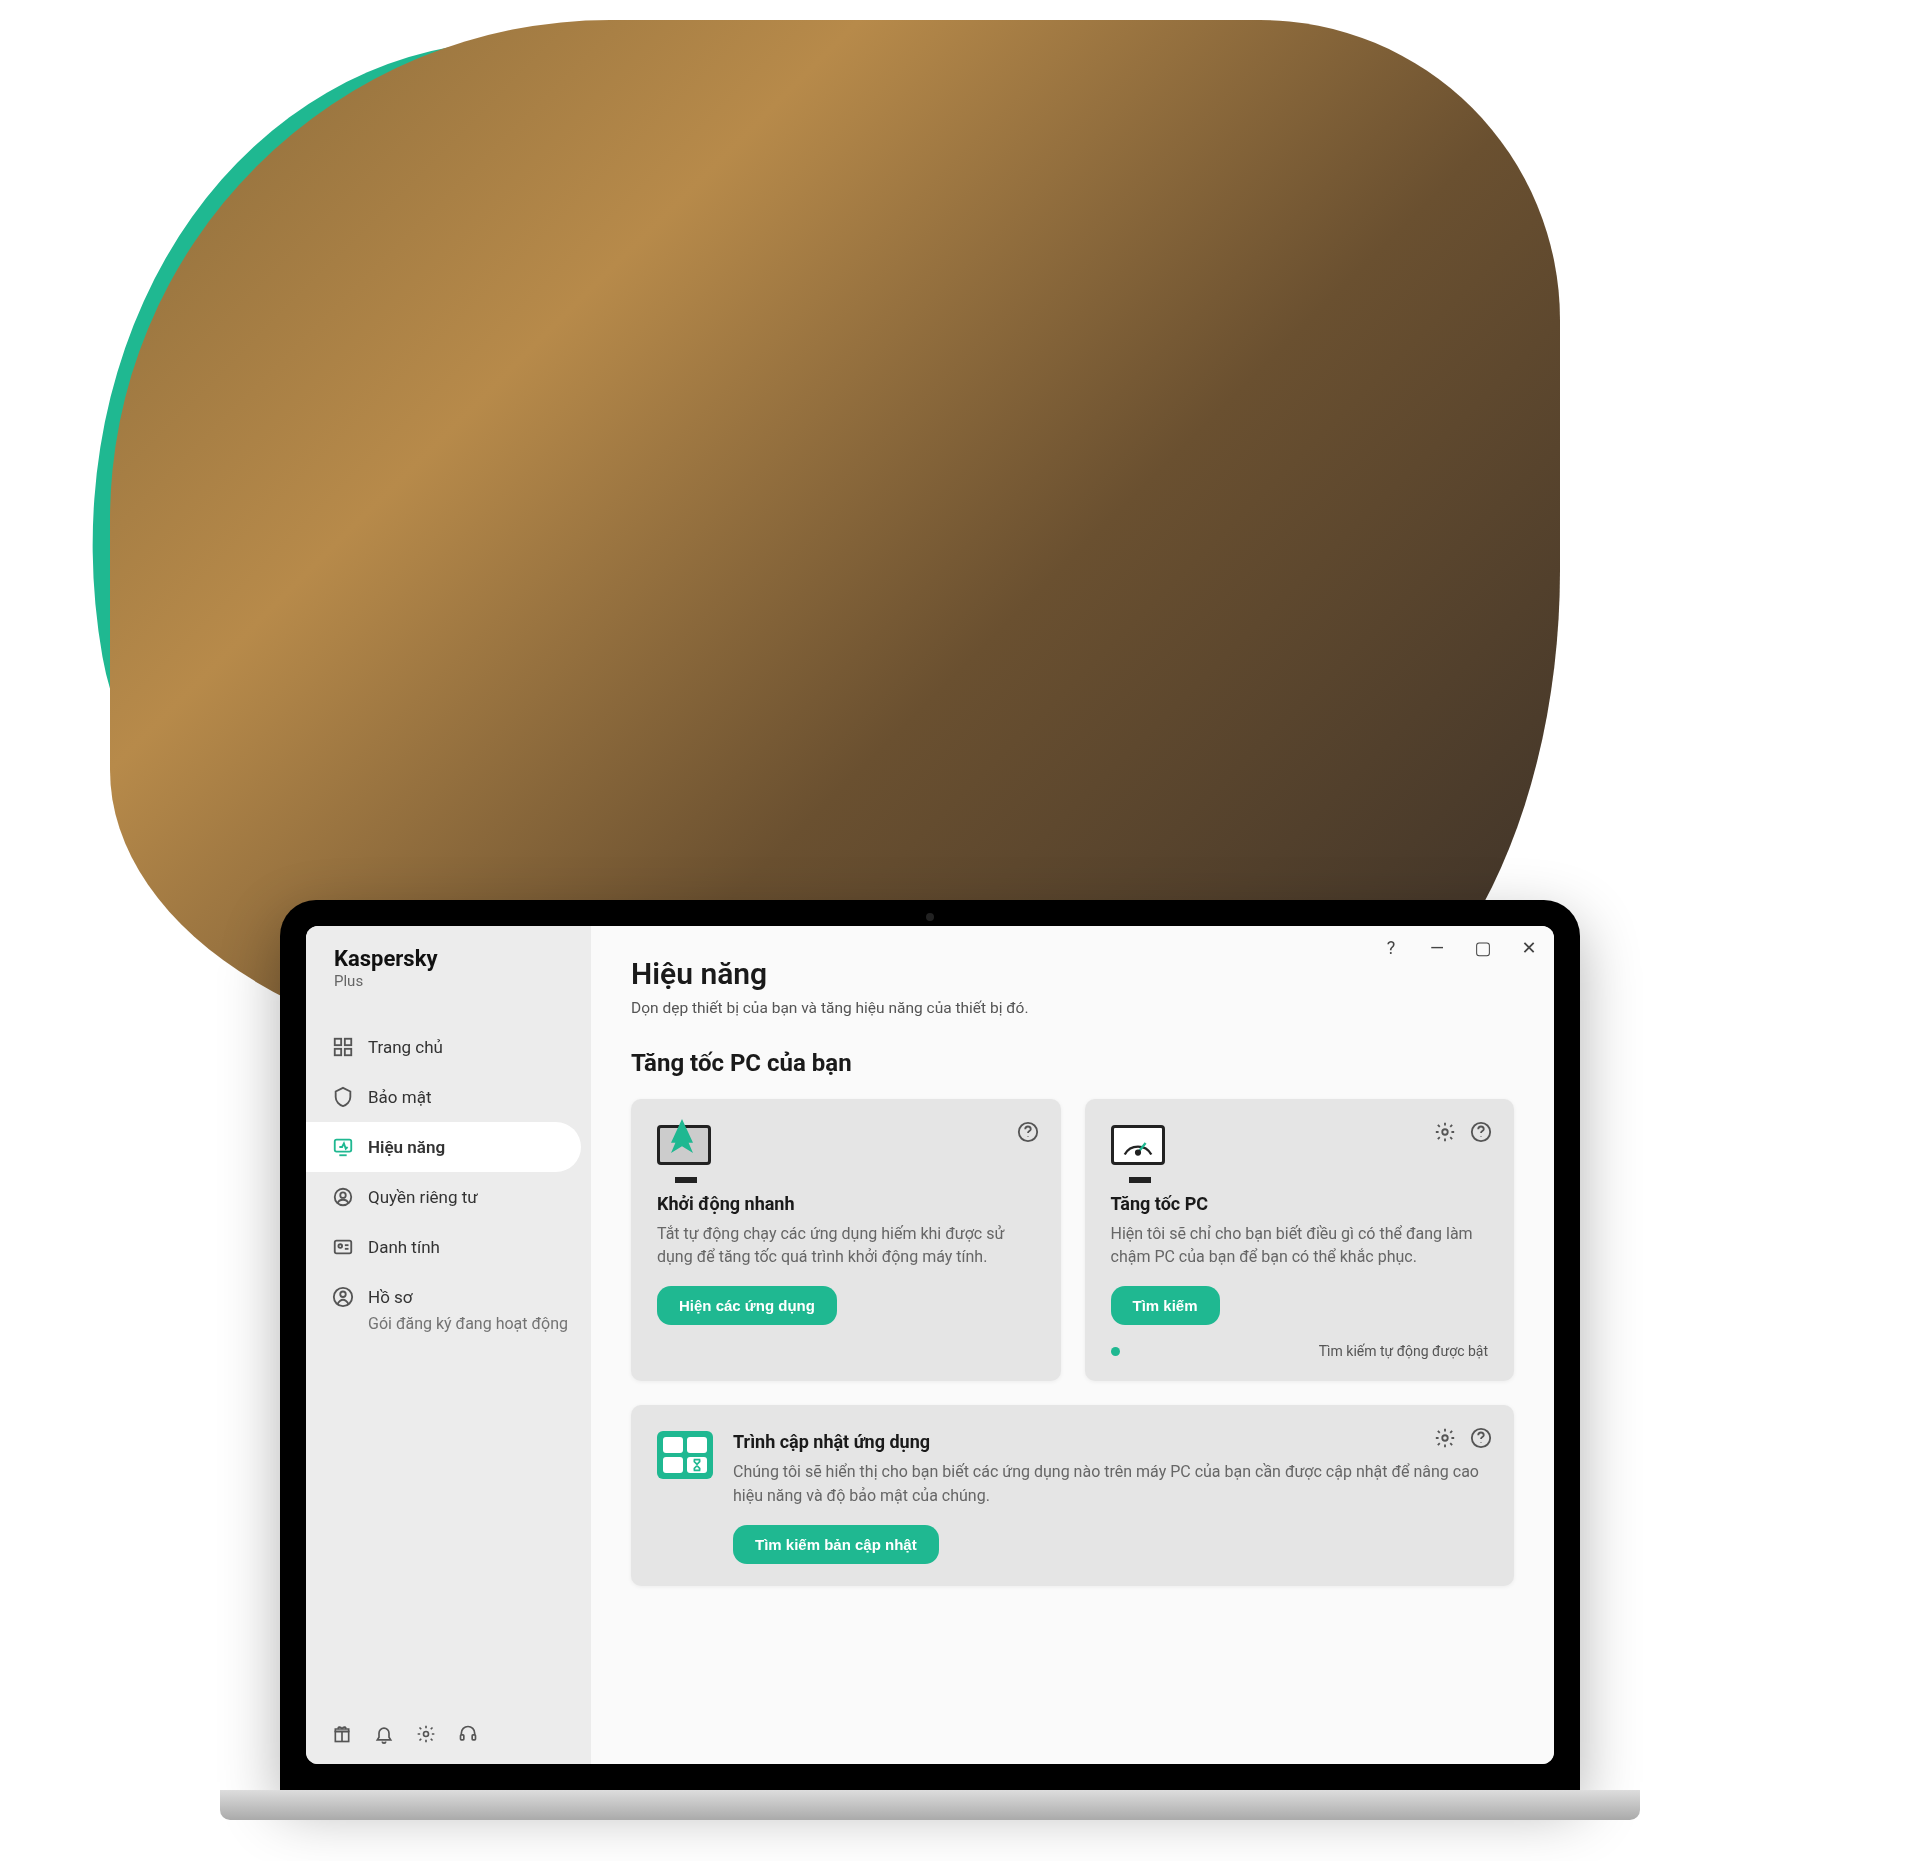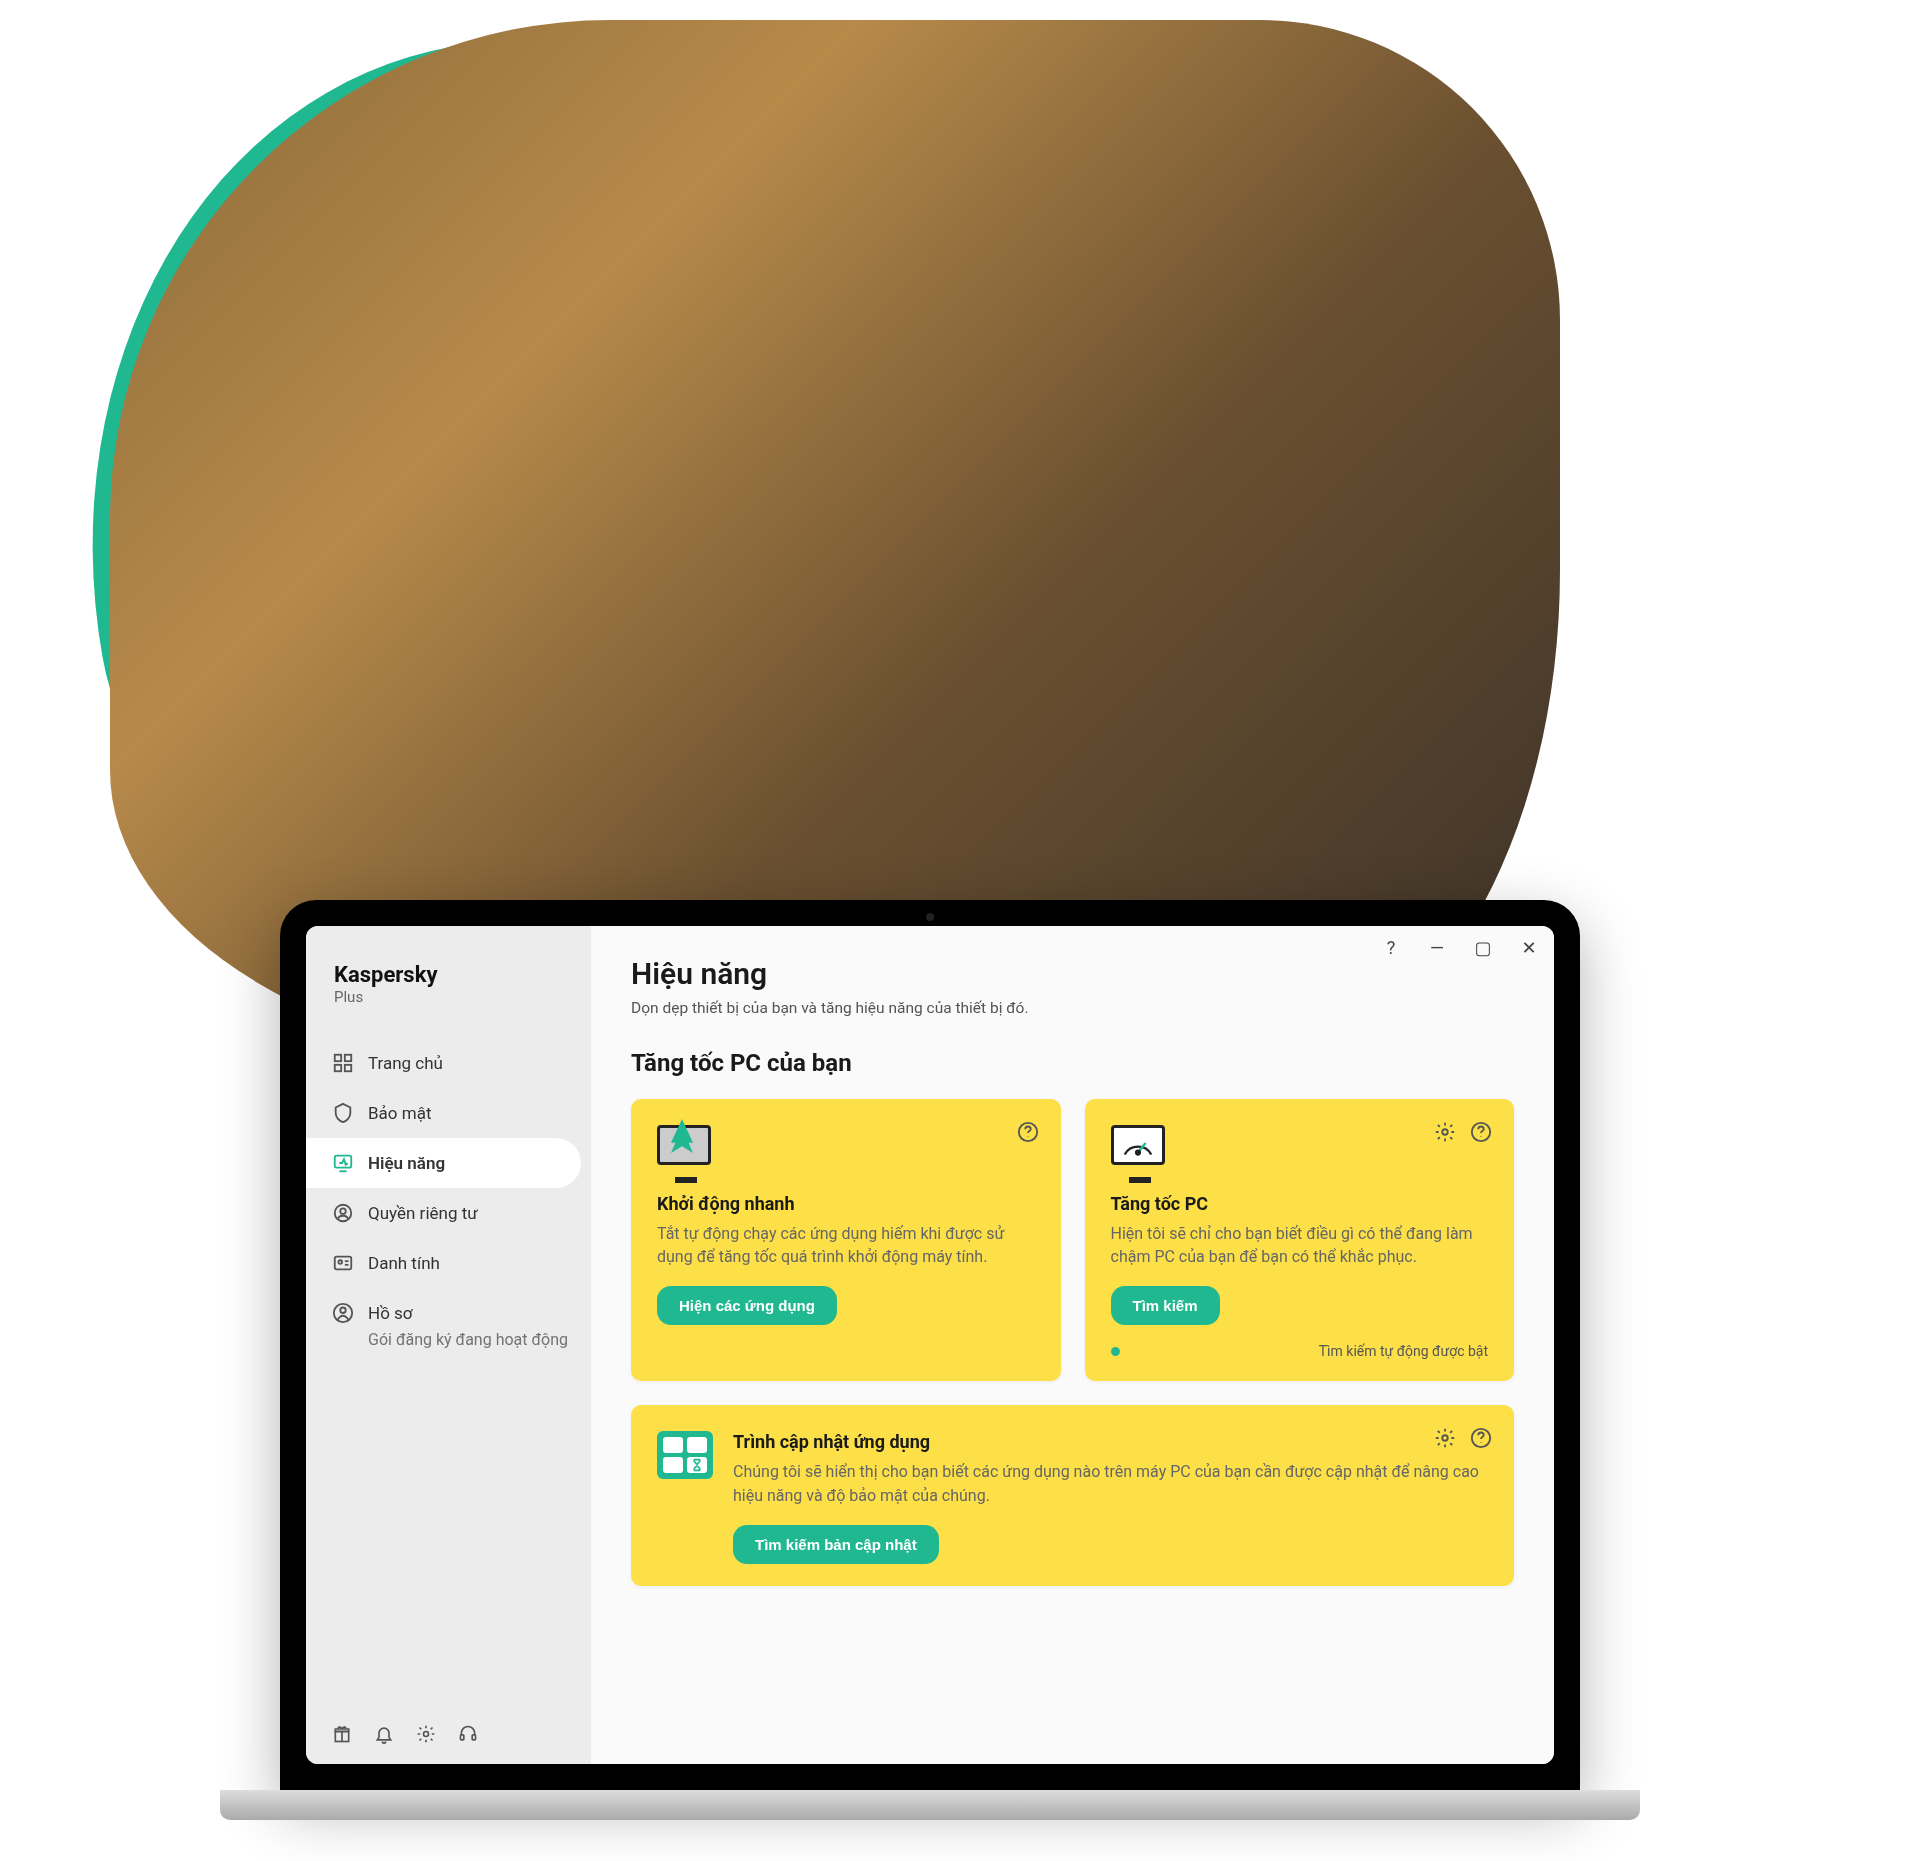--- a/index.html
+++ b/index.html
@@ -98,21 +98,20 @@
   }
   .sidebar {
     width: 285px;
     background: #ececec;
     display: flex;
     flex-direction: column;
     padding-top: 20px;
   }
   .brand {
     padding: 0 28px 28px 28px;
-    margin-top: 16px;
   }
   .brand-name {
     font-size: 22px;
     font-weight: 700;
     color: #111;
   }
   .brand-tier {
     font-size: 15px;
     color: #666;
     margin-top: 1px;
@@ -185,21 +184,21 @@
     font-weight: 700;
     color: #1a1a1a;
     margin-top: 32px;
   }
   .cards-row {
     display: flex;
     gap: 24px;
     margin-top: 22px;
   }
   .card {
-    background: #fde047;
+    background: #e5e5e5;
     border-radius: 10px;
     padding: 26px 26px 22px 26px;
     box-shadow: 0 1px 4px rgba(0,0,0,0.06);
     flex: 1;
     position: relative;
   }
   .card-actions {
     position: absolute;
     top: 22px;
     right: 22px;

